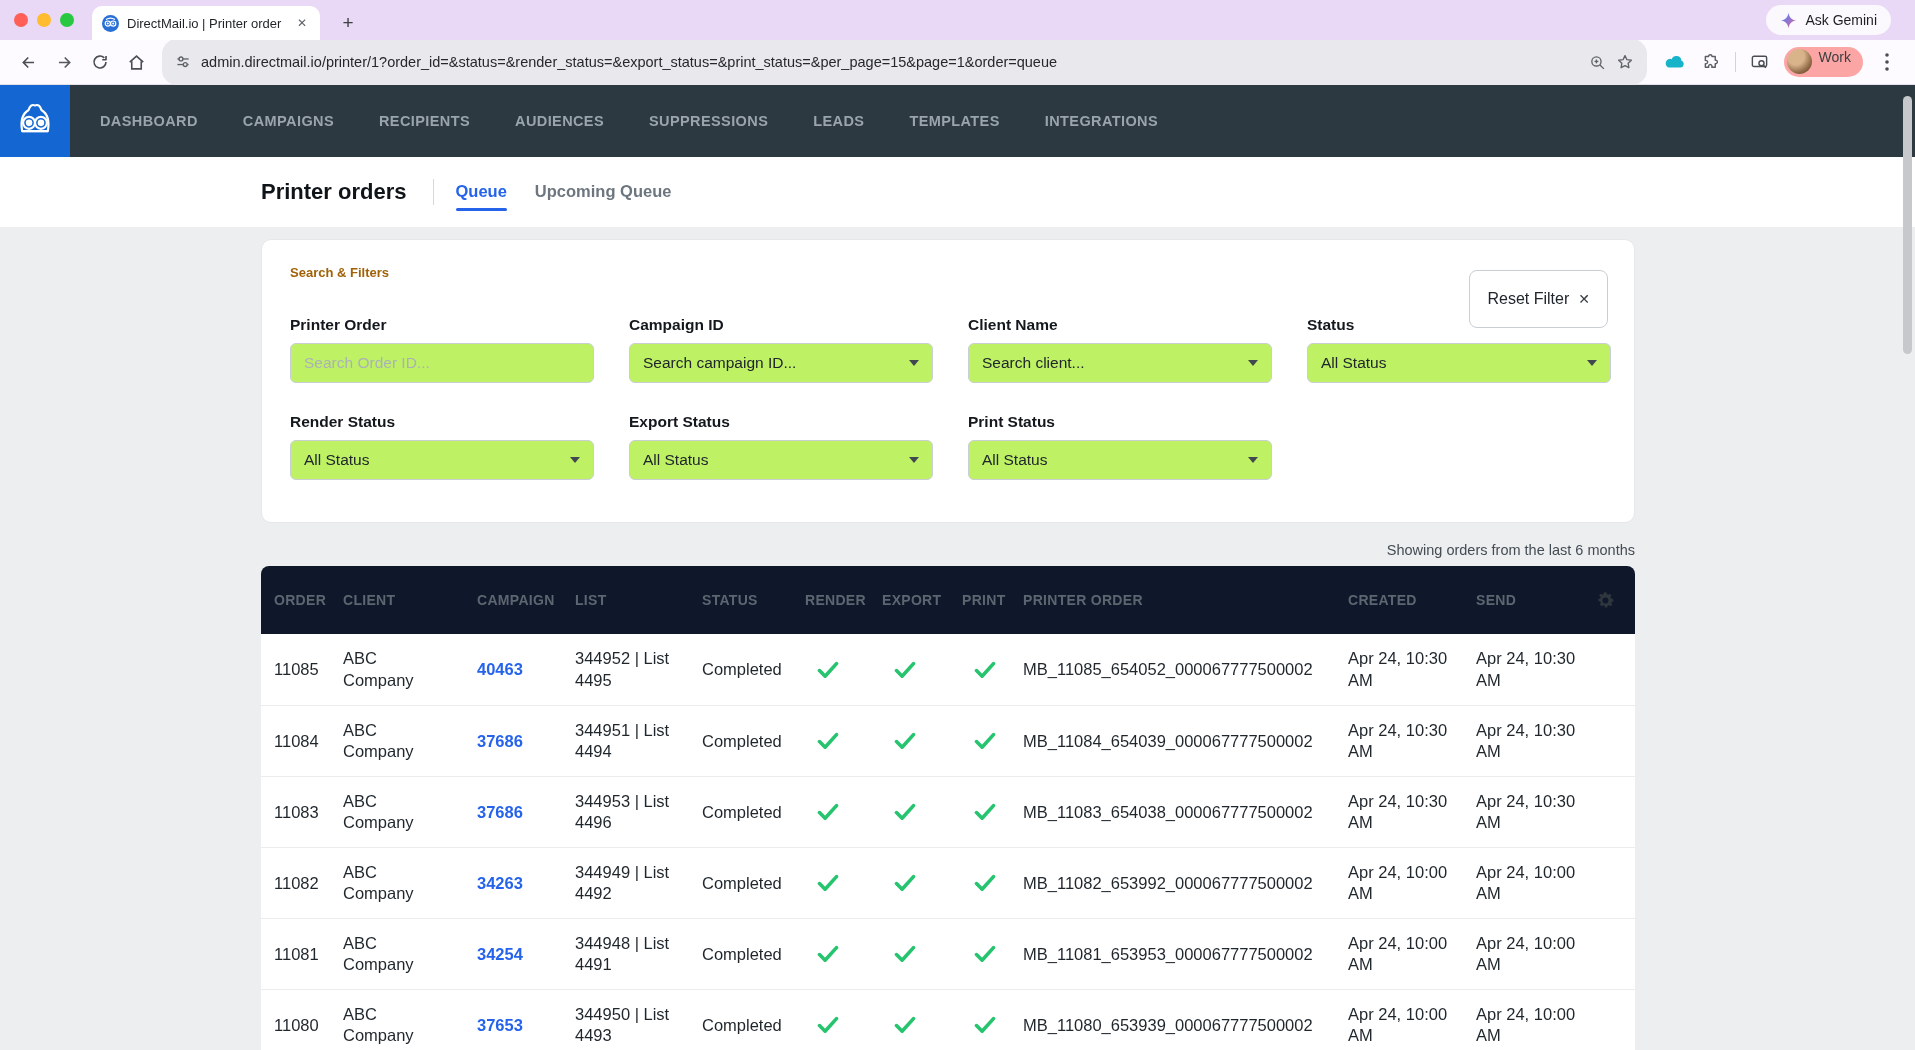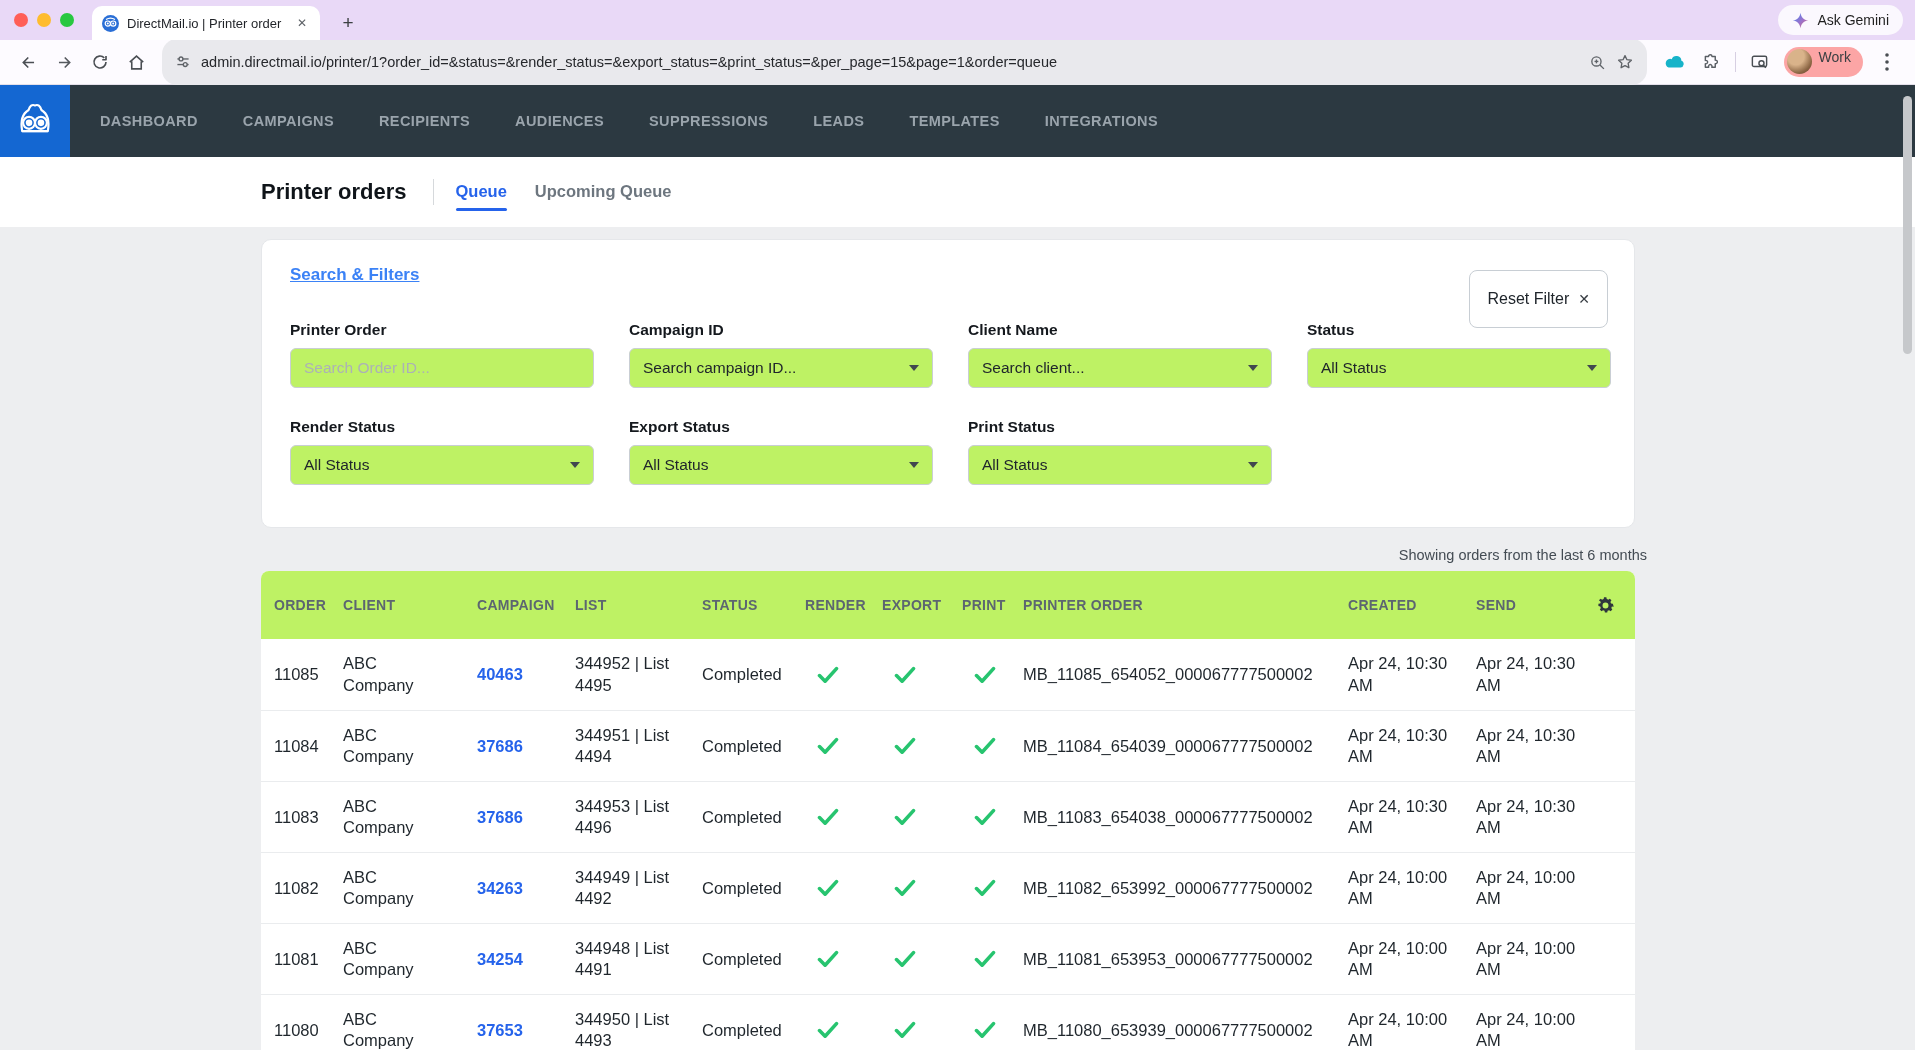--- a/index.html
+++ b/index.html
@@ -10,21 +10,21 @@
   .tabbar { height:40px; background:#e9d9f7; position:relative; }
   .lights { position:absolute; left:14px; top:13px; display:flex; gap:9px; }
   .light { width:14px; height:14px; border-radius:50%; }
   .light.r { background:#ff5f57; } .light.y { background:#febc2e; } .light.g { background:#28c840; }
   .tab { position:absolute; left:92px; top:6px; width:228px; height:34px; background:#ffffff;
          border-radius:10px 10px 0 0; display:flex; align-items:center; gap:8px; padding:12px 10px; }
   .tab-title { flex:1; font-size:13px; color:#1f2227; white-space:nowrap; overflow:hidden; }
   .tab-close { font-size:12px; color:#5f6368; padding:0 3px; cursor:default; }
   .newtab-btn { position:absolute; left:334px; top:9px; font-size:19px; color:#3c4043; width:28px; height:28px;
                 display:flex; align-items:center; justify-content:center; }
-  .gemini-pill { position:absolute; right:12px; top:5px; height:30px; border-radius:15px;
+  .gemini-pill { position:absolute; right:24px; top:5px; height:30px; border-radius:15px;
                  background:rgba(255,255,255,.8); display:flex; align-items:center; gap:8px; padding:0 14px;
                  font-size:14px; color:#1f1f1f; }
 
   .toolbar { height:45px; background:#fdfbff; border-bottom:1px solid #e4e0ea; display:flex; align-items:center; padding:0 12px; gap:4px; }
   .tb-ico { width:32px; height:32px; display:flex; align-items:center; justify-content:center; }
   .urlbar { flex:1; height:46px; margin:0 8px 0 6px; background:#e9e9ed; border-radius:15px;
             display:flex; align-items:center; gap:10px; padding:0 13px; }
   .url-text { flex:1; font-size:14.5px; color:#26282c; white-space:nowrap; overflow:hidden; }
   .profile-chip { height:30px; border-radius:15px; background:#fca5a5; display:flex; gap:7px; padding:2px 12px 2px 3px; margin:0 4px; }
   .avatar-photo { width:25px; height:25px; border-radius:50%;
@@ -51,39 +51,39 @@
   .ph-divider { width:1px; height:26px; background:#d6d9dc; margin:0 22px 0 26px; }
   .ptabs { display:flex; gap:28px; align-items:center; }
   .ptab { font-size:16.5px; font-weight:700; color:#6d767f; position:relative; padding-bottom:2px; }
   .ptab.active { color:#2563eb; }
   .ptab.active::after { content:""; position:absolute; left:0; right:0; bottom:-8px; height:3px; background:#2563eb; border-radius:2px; }
 
   
   .content { padding:12px 0 0 261px; }
   .card { width:1374px; background:#fff; border:1px solid #e5e7ea; border-radius:10px; position:relative;
           padding:25px 28px 42px; }
-  .card-title { font-size:17px; font-weight:700; color:#3b82f6;text-decoration:underline; }
+  .card-title { font-size:13px; font-weight:700; color:#a16207; }
   .reset-btn { position:absolute; top:30px; right:26px; height:58px; display:flex; align-items:center; gap:9px;
                padding:0 17px; border:1px solid #c8ced4; border-radius:8px; background:#fff; font-size:16px; color:#20262c;text-align:center; }
   .reset-x { font-size:14px; color:#353b41; }
   .filter-grid { margin-top:36px; display:grid; grid-template-columns:repeat(4,304px); column-gap:35px; row-gap:30px; }
   .flabel { font-size:15.5px; font-weight:700; color:#14181d; margin-bottom:9px; }
   .control { width:100%; height:40px; border:1px solid #c9ced4; border-radius:6px; background:#bef264;
              display:flex; align-items:center; padding:0 13px; font-size:15.5px; color:#20262c;
              font-family:"Liberation Sans","DejaVu Sans",sans-serif; }
   input.control::placeholder { color:#abb1b7; }
   .control.select { justify-content:space-between; cursor:default; }
   .selval { color:#20262c; }
 
-  .note-row { width:1374px; text-align:right; font-size:14.5px; color:#434b53; margin:19px 12px 8px; }
+  .note-row { width:1374px; text-align:right; font-size:14.5px; color:#434b53; margin:19px 0 8px; }
 
   .grid12 { display:grid; grid-template-columns:69px 134px 98px 127px 103px 77px 80px 61px 325px 128px 120px minmax(0,1fr);
             padding:0 13px; align-items:center; }
   .dtable { width:1374px; background:#fff; border-radius:8px 8px 0 0; }
-  .thead { height:68px; background:#bef264; border-radius:8px 8px 0 0; color:#5c6670; font-size:14px; font-weight:700; letter-spacing:.3px; }
+  .thead { height:68px; background:#0f172a; border-radius:8px 8px 0 0; color:#5c6670; font-size:14px; font-weight:700; letter-spacing:.3px; }
   .hgear { justify-self:end; padding-right:6px; display:flex; }
   .drow { min-height:71px; border-top:1px solid #eaecee; font-size:16.5px; color:#1f262c; background:#fff; }
   .drow:first-child { border-top:none; }
   .c-client { max-width:88px; line-height:1.3; }
   .c-list { max-width:122px; line-height:1.3; }
   .c-date { max-width:112px; line-height:1.3; }
   .c-link { color:#2563eb; font-weight:700; cursor:pointer; }
   .c-check { padding-left:12px; display:flex; }
 
   .scroll-thumb { position:absolute; right:3px; top:96px; width:9px; height:258px; border-radius:5px; background:#c6c8cb; }

